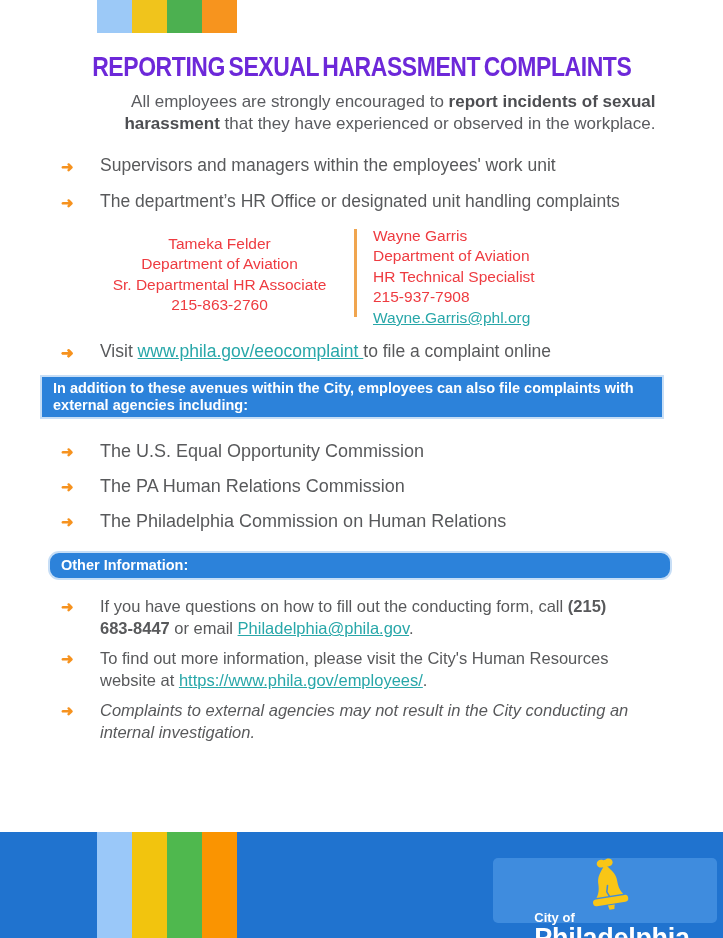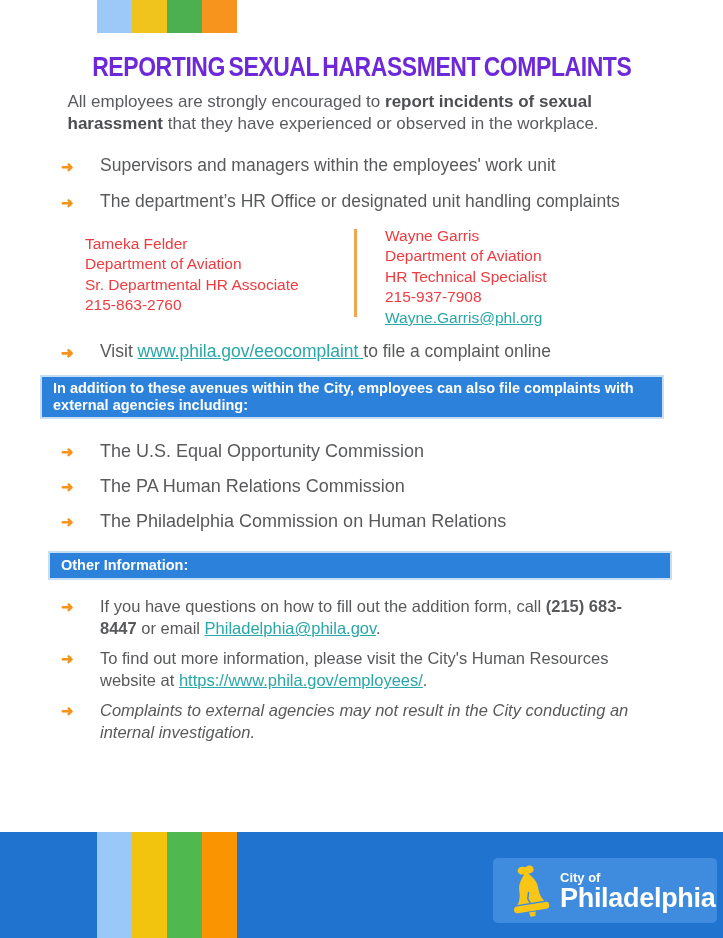--- a/index.html
+++ b/index.html
@@ -35,21 +35,21 @@
     transform-origin: center;
     letter-spacing: -0.5px;
     word-spacing: -3px;
     white-space: nowrap;
   }
 
   
   .intro {
     margin: 7px auto 0 auto;
     width: 588px;
-    text-align: left;
+    text-align: right;
     font-size: 17px;
     line-height: 1.32;
     color: #5A5B5F;
   }
   .intro b { color: #4D4E52; }
 
   
   .banner {
     margin-left: 48px;
     width: 624px;
@@ -57,21 +57,21 @@
     border: 2px solid #C7DEF6;
     color: #ffffff;
     font-weight: bold;
     font-size: 14.5px;
     line-height: 17px;
     padding: 4px 11px;
   }
   .banner.two-line { padding: 3px 11px; }
   .banner1 { margin-top: 12px; }
   .banner2 { margin-top: 10px; margin-left: 40px; }
-  .banner3 { margin-top: 18px; }
+  .banner3 { margin-top: 18px; border-radius: 11px; }
 
   
   ul.bullets { list-style: none; margin-left: 48px; width: 630px; }
   ul.bullets li {
     position: relative;
     padding-left: 52px;
     font-size: 17.5px;
     line-height: 23px;
     color: #58595B;
     margin-bottom: 13px;
@@ -105,28 +105,28 @@
   .contacts {
     display: flex;
     margin-left: 85px;
     margin-top: 0;
     margin-bottom: 2px;
     font-size: 15.5px;
     line-height: 20.5px;
     color: #EE3B40;
   }
   .contact-col { display: block; }
-  .contact-left { width: 269px; padding-top: 8px; }
+  .contact-left { width: 269px; padding-top: 8px; text-align: center; }
   .v-divider {
     width: 3px;
     height: 88px;
     background: #F0A54F;
     margin-top: 3px;
   }
-  .contact-right { padding-left: 28px; }
+  .contact-right { padding-left: 16px; }
   .contact-line { display: block; }
 
   
   .footer {
     position: absolute;
     left: 0; right: 0; bottom: 0;
     height: 106px;
     background: #2073CF;
   }
   .footer-stripes {
@@ -141,20 +141,21 @@
   .fs4 { background: #FA9401; }
   .logo-box {
     position: absolute;
     right: 6px; top: 26px;
     width: 224px; height: 65px;
     background: #3F8CDE;
     border-radius: 5px;
     display: flex;
     align-items: center;
     padding-left: 14px;
+    flex-direction: column;
   }
   .bell { margin-right: 9px; flex: 0 0 auto; }
   .logo-text { display: flex; flex-direction: column; color: #ffffff; }
   .logo-top { font-size: 13px; font-weight: bold; line-height: 15px; }
   .logo-bottom { font-size: 27px; font-weight: bold; line-height: 26px; letter-spacing: -0.3px; }
 </style>
 </head>
 <body>
 
 <div class="page">
@@ -224,21 +225,21 @@
       <span class="arrow">➜</span>
       <span class="li-text">The Philadelphia Commission on Human Relations</span>
     </li>
   </ul>
 
   <div class="banner banner3">Other Information:</div>
 
   <ul class="bullets list3">
     <li>
       <span class="arrow">➜</span>
-      <span class="li-text"><span>If you have questions on how to fill out the addition form, call </span><b>(215) 683-8447</b><span> or email </span><a class="link">Philadelphia@phila.gov</a><span>.</span></span>
+      <span class="li-text"><span>If you have questions on how to fill out the conducting form, call </span><b>(215) 683-8447</b><span> or email </span><a class="link">Philadelphia@phila.gov</a><span>.</span></span>
     </li>
     <li>
       <span class="arrow">➜</span>
       <span class="li-text"><span>To find out more information, please visit the City's Human Resources website at </span><a class="link">https://www.phila.gov/employees/</a><span>.</span></span>
     </li>
     <li class="italic">
       <span class="arrow">➜</span>
       <span class="li-text">Complaints to external agencies may not result in the City conducting an internal investigation.</span>
     </li>
   </ul>

